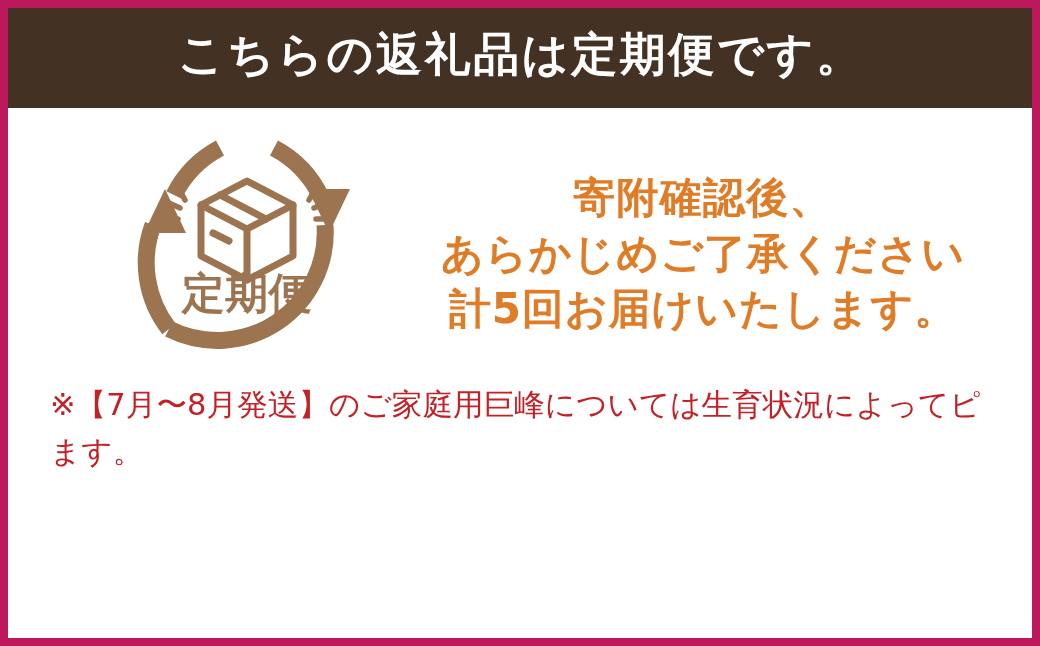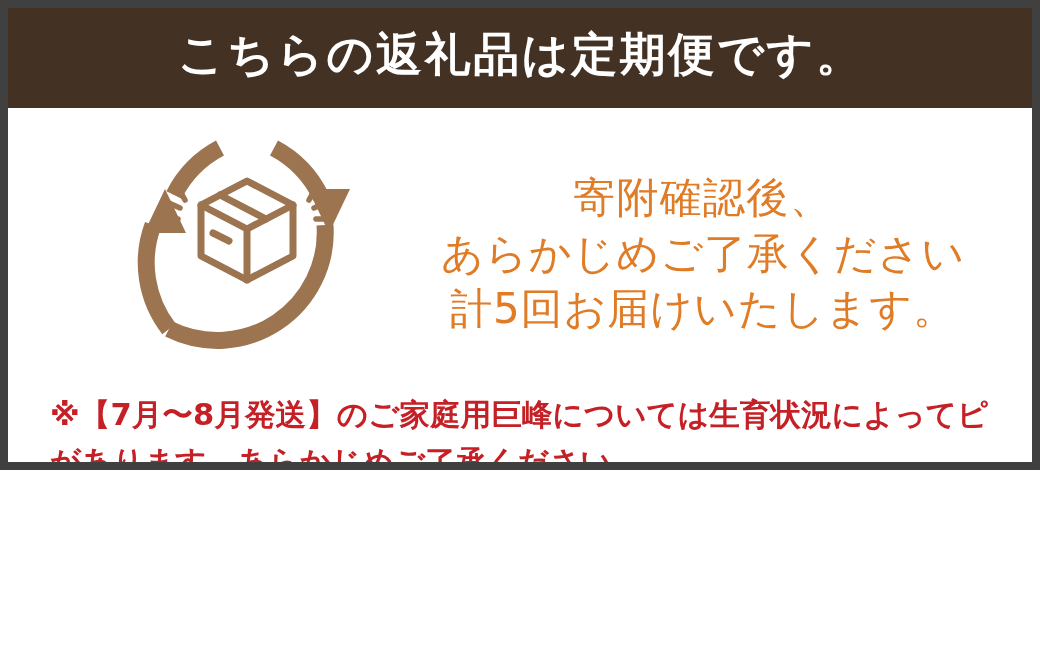--- a/index.html
+++ b/index.html
@@ -7,24 +7,24 @@
     padding: 0;
     background: #ffffff;
   }
   body {
     font-family: "DejaVu Sans", "Liberation Sans", sans-serif;
   }
 
   #banner {
     position: relative;
     width: 1040px;
-    height: 470px;
+    height: 646px;
     box-sizing: border-box;
     background: #ffffff;
-    border: 8px solid #404040;
+    border: 8px solid #be185d;
     overflow: hidden;
   }
 
   
   #header-band {
     position: absolute;
     left: -8px;
     top: -8px;
     width: 1040px;
     height: 108px;
@@ -80,42 +80,42 @@
     letter-spacing: 0.01em;
     line-height: 1;
   }
 
   
   #headline-block {
     flex: 1 1 auto;
     text-align: center;
     color: #e07b26;
     font-size: 42px;
-    font-weight: 400;
+    font-weight: 700;
     line-height: 1.33;
     letter-spacing: 0.02em;
     margin-left: -6px;
   }
   #headline-block .hl-line {
     display: block;
     white-space: nowrap;
   }
   #headline-block .hl-line.hl-1 {
     letter-spacing: 0.03em;
   }
 
   
   #notes-block {
     position: absolute;
     left: 42px;
-    top: 384px;
+    top: 374px;
     width: 952px;
     color: #c42026;
     font-size: 30.5px;
-    font-weight: 700;
+    font-weight: 400;
     line-height: 1.525;
     letter-spacing: 0.004em;
   }
   #notes-block .note-line {
     display: block;
     white-space: nowrap;
   }
 </style>
 </head>
 <body>
@@ -155,28 +155,28 @@
           <line x1="57" y1="60" x2="63" y2="71"></line>
           <line x1="47" y1="74" x2="58" y2="79"></line>
           <line x1="44" y1="90" x2="56" y2="90"></line>
         </g>
         <g stroke="#9c7450" stroke-width="5.5" stroke-linecap="round">
           <line x1="193" y1="60" x2="187" y2="71"></line>
           <line x1="203" y1="74" x2="192" y2="79"></line>
           <line x1="206" y1="90" x2="194" y2="90"></line>
         </g>
       </svg>
+      <div id="icon-caption">定期便</div>
     </div>
 
     <div id="headline-block">
       <span class="hl-line hl-1">寄附確認後、</span>
       <span class="hl-line hl-2">あらかじめご了承ください</span>
       <span class="hl-line hl-3">計5回お届けいたします。</span>
     </div>
   </div>
 
   <div id="notes-block">
     <span class="note-line">※【7月〜8月発送】のご家庭用巨峰については生育状況によってピ</span>
-    <span class="note-line">があります。あらかじめご了承ください</span>
     <span class="note-line">ます。</span>
   </div>
 
 </div>
 
 </body></html>

